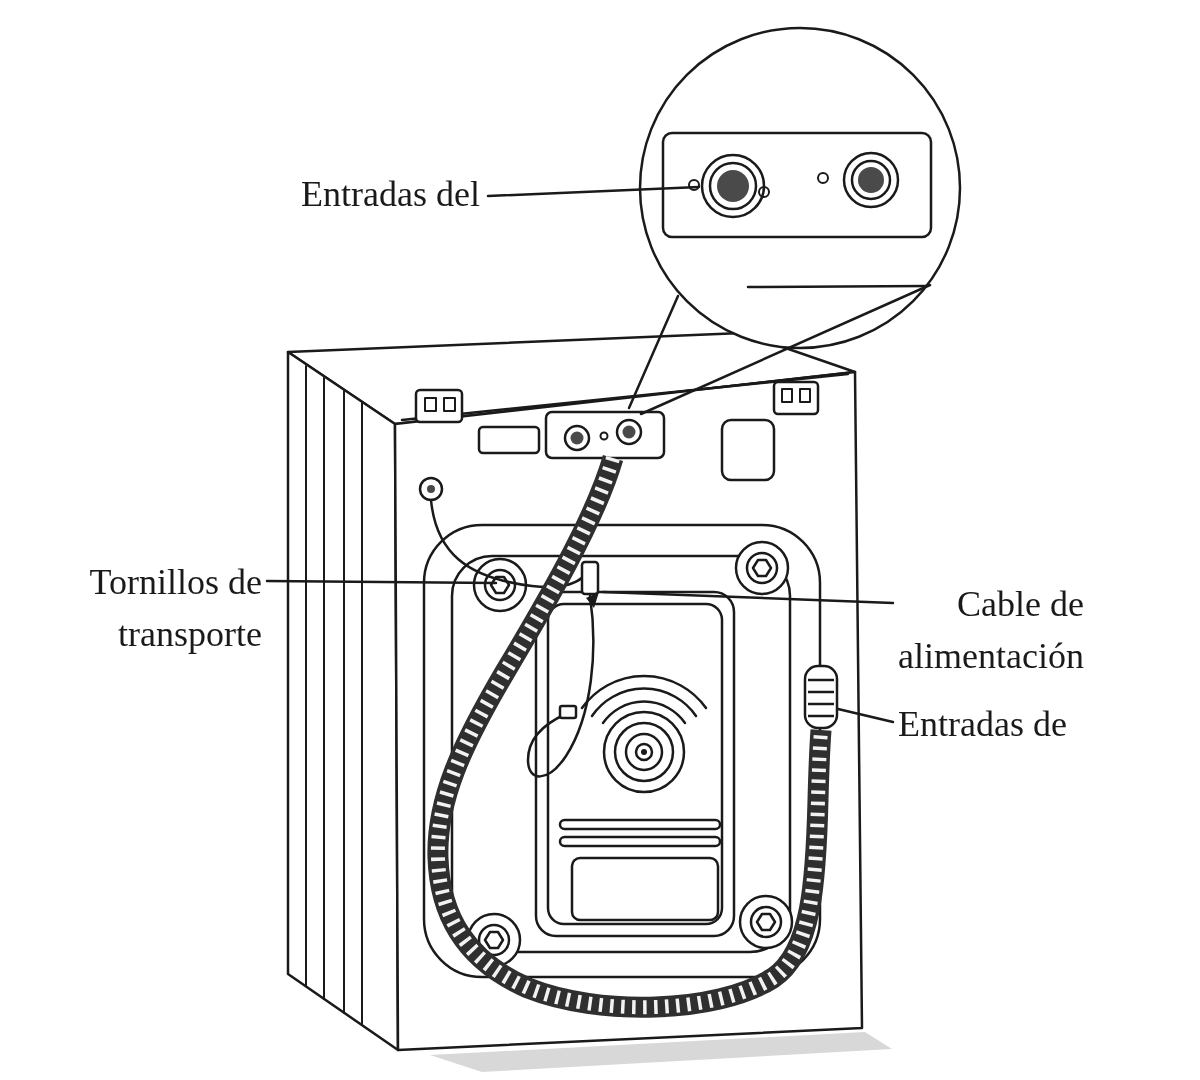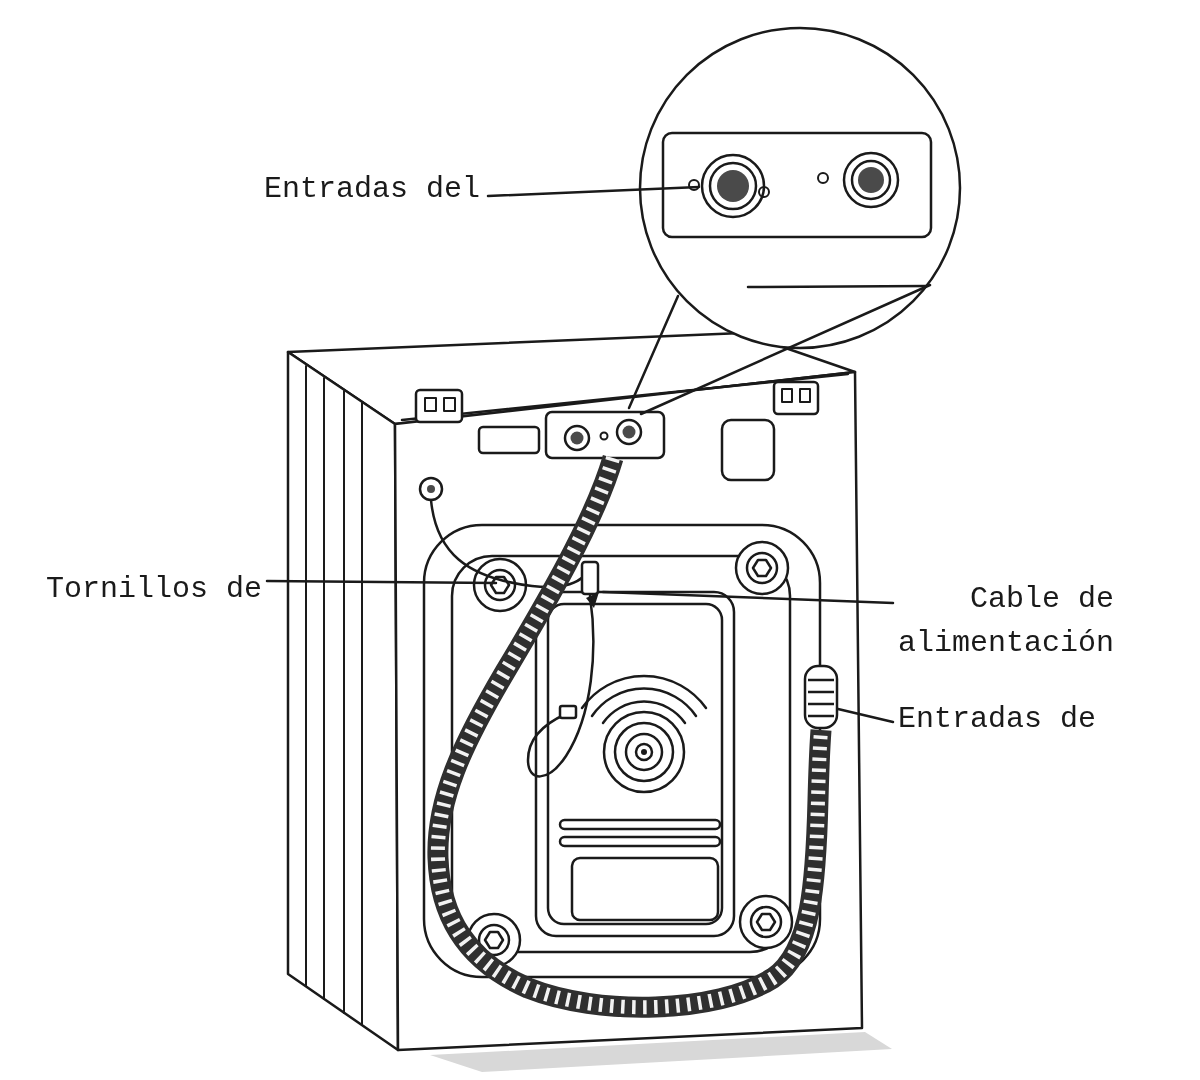--- a/index.html
+++ b/index.html
@@ -2,26 +2,26 @@
 <html><head>
 <meta charset="utf-8">
 <style>
   html,body{margin:0;padding:0;background:#ffffff;}
   .stage{
     position:relative;width:1200px;height:1080px;background:#ffffff;
     overflow:hidden;font-family:"Liberation Sans",sans-serif;
   }
   .stage svg{position:absolute;left:0;top:0;}
   .label{
-    position:absolute;color:#1a1a1a;font-size:30px;line-height:1.45;
-    font-family:Liberation Mono, monospace;white-space:nowrap;
+    position:absolute;color:#1a1a1a;font-size:36px;line-height:1.45;
+    font-family:Liberation Serif, serif;white-space:nowrap;
   }
   .label span{display:block;}
   .label-water{top:168px;right:720px;text-align:right;}
-  .label-bolts{top:568px;right:938px;text-align:right;margin-left:9px;}
+  .label-bolts{top:556px;right:938px;text-align:right;margin-left:9px;}
   .label-cable{top:578px;left:898px;text-align:right;}
   .label-hose{top:698px;left:898px;text-align:left;}
 </style>
 </head>
 <body>
 
 <div class="stage">
 
   <svg width="1200" height="1080" viewBox="0 0 1200 1080">
 
@@ -172,20 +172,21 @@
       <line x1="893" y1="722" x2="838" y2="709"></line>
     </g>
   </svg>
 
   <div class="label label-water">
     <span>Entradas del</span>
   </div>
 
   <div class="label label-bolts">
     <span>Tornillos de</span>
+    <span>transporte</span>
   </div>
 
   <div class="label label-cable">
     <span>Cable de</span>
     <span>alimentación</span>
   </div>
 
   <div class="label label-hose">
     <span>Entradas de</span>
   </div>

